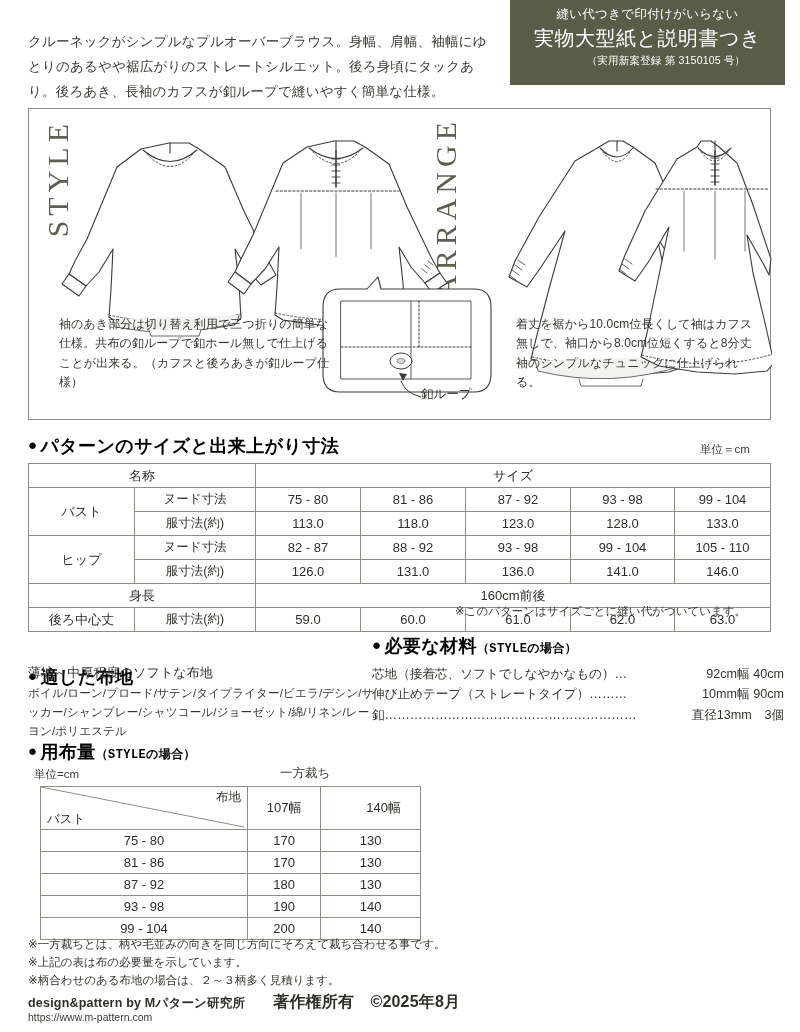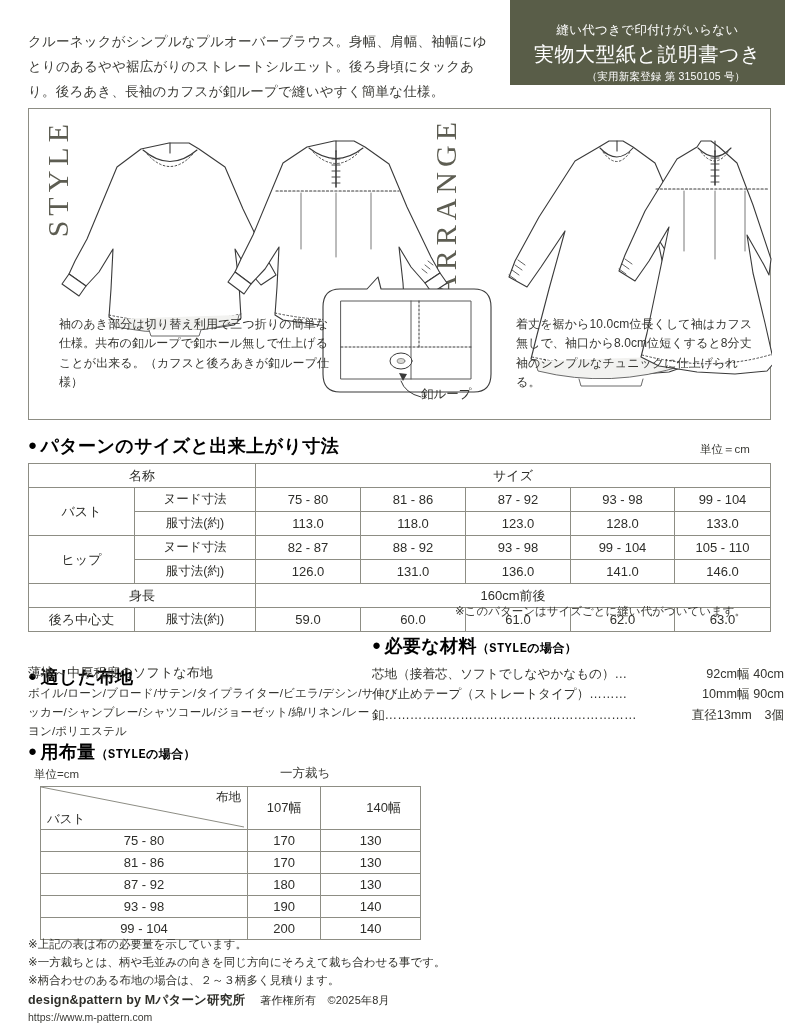--- a/index.html
+++ b/index.html
@@ -16,21 +16,21 @@
 
   
   .intro{
     position:absolute;left:28px;top:30px;width:460px;
     font-size:13.5px;line-height:1.85;color:#3b3b36;letter-spacing:.2px;
   }
   .intro p{margin:0;}
   .badge{
     position:absolute;left:510px;top:0;width:275px;height:85px;
     background:#595d48;color:#ffffff;text-align:center;
-    box-sizing:border-box;padding-top:21px;
+    box-sizing:border-box;padding-top:5px;
   }
   .badge .b1{font-size:12.5px;line-height:1.5;letter-spacing:.3px;}
   .badge .b2{font-size:20px;line-height:1.45;letter-spacing:.5px;font-weight:400;}
   .badge .b3{font-size:10.5px;line-height:1.5;letter-spacing:.2px;margin-left:37px;}
 
   
   .illo{
     position:absolute;left:28px;top:108px;width:743px;height:312px;
     border:1px solid #8d8d84;box-sizing:border-box;background:#fff;
   }
@@ -82,21 +82,21 @@
   
   #yard-table{left:40px;top:786px;width:381px;}
   #yard-table td{height:21px;font-size:13px;}
   .diag{position:absolute;left:40px;top:786px;width:205px;height:42px;pointer-events:none;}
 
   .hdr-fab{position:absolute;right:6px;top:2px;font-size:12.5px;}
   .hdr-bust{position:absolute;left:6px;bottom:1px;font-size:12.5px;}
 
   .footnotes{position:absolute;left:28px;top:936px;font-size:11.5px;line-height:1.55;color:#34342f;}
   .credit{position:absolute;left:28px;top:992px;font-size:12.5px;color:#2f2f2a;font-weight:bold;letter-spacing:.2px;}
-  .credit .cr{font-weight:normal;font-size:11px;margin-left:15px;}
+  .credit .cr{font-weight:bold;font-size:16px;margin-left:28px;}
   .url{position:absolute;left:28px;top:1011px;font-size:10.5px;color:#3a3a35;}
 </style>
 </head>
 <body>
 
 <div class="page">
 
   <div class="intro">
     <p>クルーネックがシンプルなプルオーバーブラウス。身幅、肩幅、袖幅にゆとりのあるやや裾広がりのストレートシルエット。後ろ身頃にタックあり。後ろあき、長袖のカフスが釦ループで縫いやすく簡単な仕様。</p>
   </div>
@@ -368,22 +368,22 @@
       <td>200</td>
       <td>140</td>
     </tr>
   </tbody>
     </table>
   <svg class="diag" viewBox="0 0 205 42">
     <line x1="1" y1="1" x2="204" y2="41" stroke="#8d8d84" stroke-width="1"></line>
   </svg>
 
   <div class="footnotes">
+    <div>※一方裁ちとは、柄や毛並みの向きを同じ方向にそろえて裁ち合わせる事です。</div>
     <div>※上記の表は布の必要量を示しています。</div>
-    <div>※一方裁ちとは、柄や毛並みの向きを同じ方向にそろえて裁ち合わせる事です。</div>
     <div>※柄合わせのある布地の場合は、２～３柄多く見積ります。</div>
   </div>
 
   <div class="credit">
     <span>design&amp;pattern by Mパターン研究所</span><span class="cr">著作権所有　©2025年8月</span>
   </div>
   <div class="url">https://www.m-pattern.com</div>
 
 </div>
 

